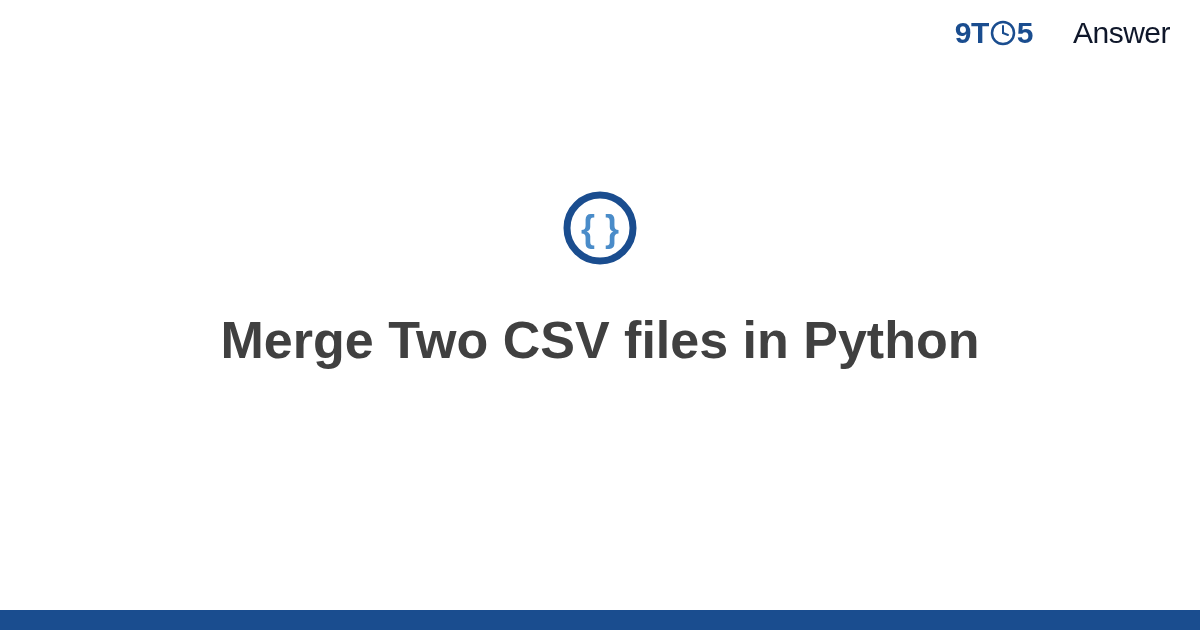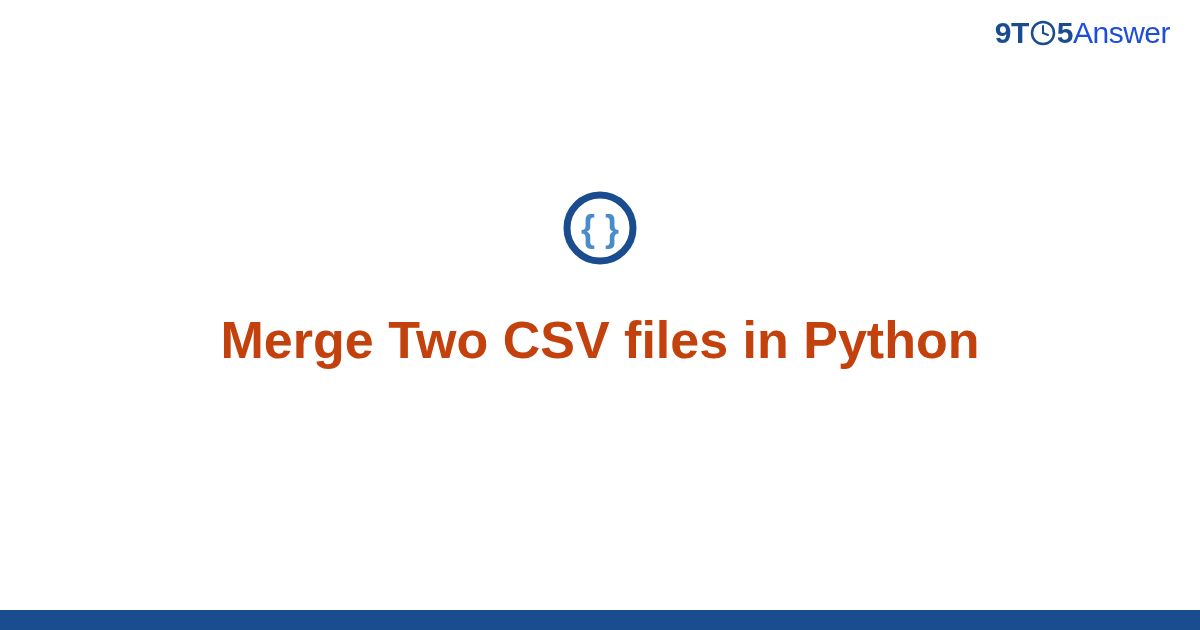--- a/index.html
+++ b/index.html
@@ -38,42 +38,43 @@
       display: inline-flex;
       vertical-align: middle;
       margin: 0 1px;
       position: relative;
       top: -2px;
     }
     .logo-5 {
       color: #1a4d8f;
     }
     .logo-answer {
-      color: #1d4ed8;
+      color: #0f172a;
       font-weight: 400;
+      margin-left: 40px;
     }
     .content {
       position: absolute;
       top: 0;
       left: 0;
       width: 100%;
       height: 610px;
       display: flex;
       flex-direction: column;
       align-items: center;
       justify-content: center;
     }
     .icon-wrapper {
       margin-bottom: 38px;
       margin-top: -50px;
     }
     .title {
       font-size: 52px;
       font-weight: 700;
-      color: #c2410c;
+      color: #404040;
       text-align: center;
       line-height: 1.2;
     }
     .footer-bar {
       position: absolute;
       bottom: 0;
       left: 0;
       width: 100%;
       height: 20px;
       background: #1a4d8f;

